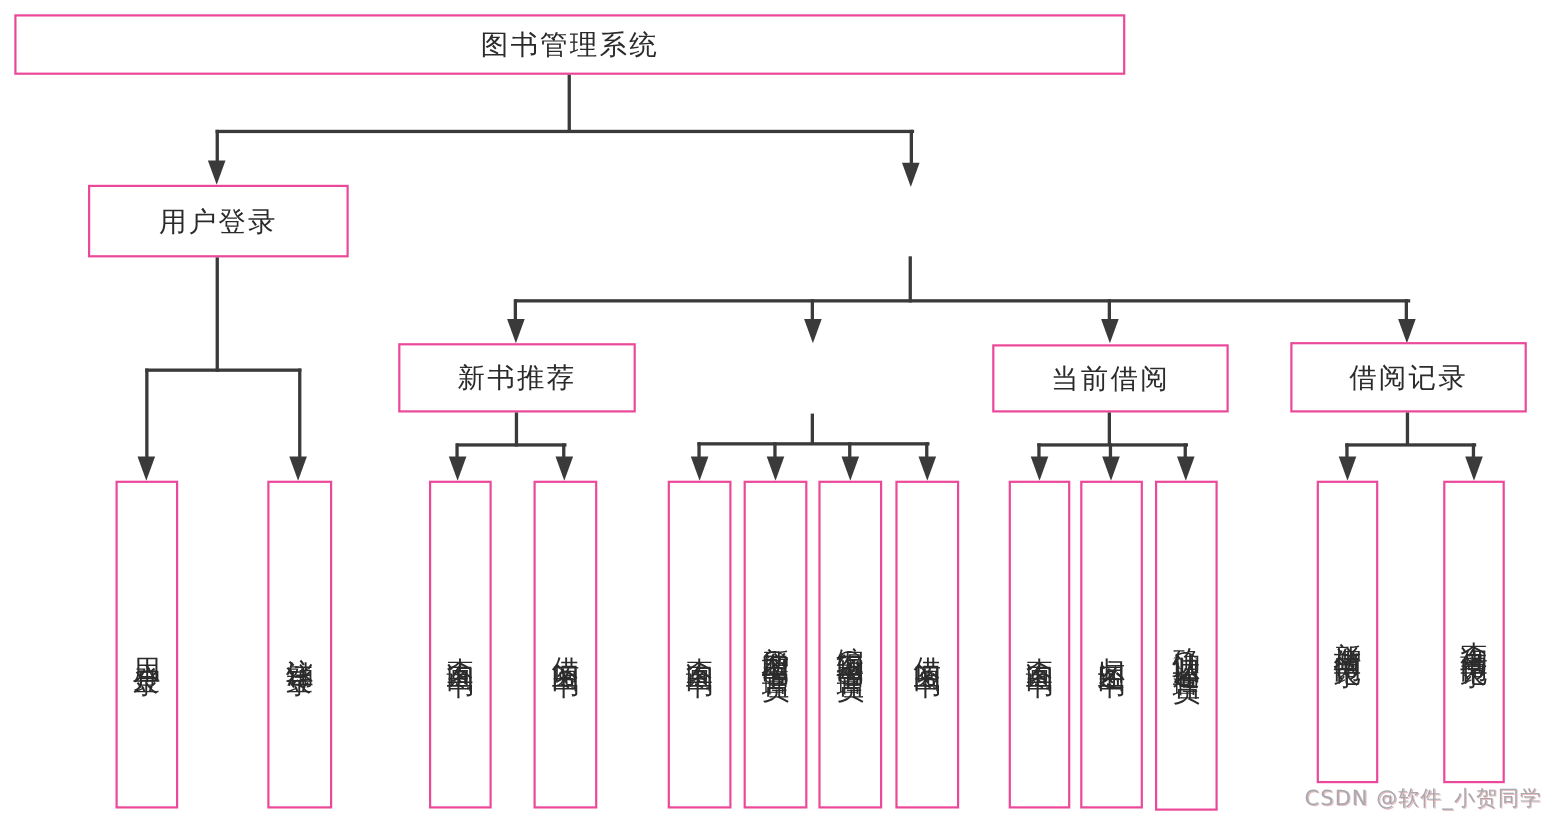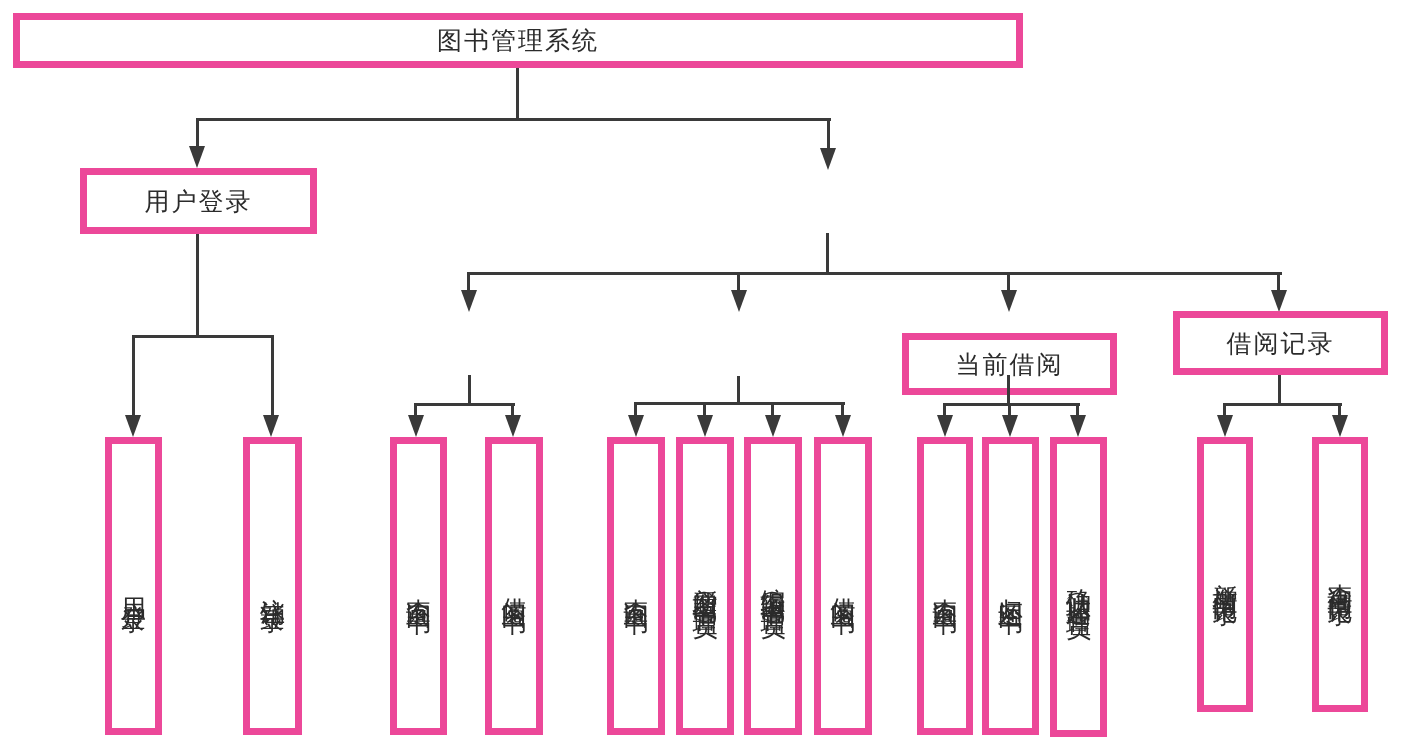--- a/index.html
+++ b/index.html
@@ -3,21 +3,21 @@
 <meta charset="utf-8">
 <style>
   html,body{margin:0;padding:0;background:#ffffff;}
   body{
     width:1405px;height:747px;position:relative;overflow:hidden;
     font-family:"DejaVu Sans","Liberation Sans",sans-serif;
   }
   .canvas{position:absolute;left:0;top:0;width:1405px;height:747px;background:#ffffff;}
   .box{
     position:absolute;box-sizing:border-box;
-    border:7px solid #ec4899;background:#ffffff;
+    border:2px solid #ec4899;background:#ffffff;
     display:flex;align-items:center;justify-content:center;
     color:#2b2b2b;
   }
   .hlabel{font-size:25px;letter-spacing:2px;white-space:nowrap;}
   .vtext{
     writing-mode:vertical-rl;text-orientation:mixed;
     font-size:25px;letter-spacing:4px;line-height:1;white-space:nowrap;
   }
   .line{position:absolute;background:#3a3a3a;}
   .arrow{
@@ -62,21 +62,24 @@
   <div class="line" style="left:468px;top:272px;width:814px;height:3px;"></div>
   <div class="line" style="left:467px;top:272px;width:3px;height:20px;"></div>
   <div class="arrow" style="left:461px;top:290px;"></div>
   <div class="line" style="left:737px;top:272px;width:3px;height:20px;"></div>
   <div class="arrow" style="left:731px;top:290px;"></div>
   <div class="line" style="left:1007px;top:272px;width:3px;height:20px;"></div>
   <div class="arrow" style="left:1001px;top:290px;"></div>
   <div class="line" style="left:1277px;top:272px;width:3px;height:20px;"></div>
   <div class="arrow" style="left:1271px;top:290px;"></div>
 
-  <div class="box" style="left:902px;top:313px;width:215px;height:62px;margin-top:20px;">
+  <div class="box" style="left:362px;top:312px;width:216px;height:63px;">
+    <span class="hlabel">新书推荐</span>
+  </div>
+  <div class="box" style="left:902px;top:313px;width:215px;height:62px;">
     <span class="hlabel">当前借阅</span>
   </div>
   <div class="box" style="left:1173px;top:311px;width:215px;height:64px;">
     <span class="hlabel">借阅记录</span>
   </div>
 
   <div class="line" style="left:468px;top:375px;width:3px;height:31px;"></div>
   <div class="line" style="left:415px;top:403px;width:100px;height:3px;"></div>
   <div class="line" style="left:414px;top:403px;width:3px;height:14px;"></div>
   <div class="arrow" style="left:408px;top:415px;"></div>
@@ -143,14 +146,15 @@
   <div class="box" style="left:1050px;top:437px;width:57px;height:300px;">
     <span class="vtext">确认归还（管理员）</span>
   </div>
   <div class="box" style="left:1197px;top:437px;width:56px;height:275px;">
     <span class="vtext">新增借阅记录</span>
   </div>
   <div class="box" style="left:1312px;top:437px;width:56px;height:275px;">
     <span class="vtext">查询借阅记录</span>
   </div>
 
+  <div class="watermark">CSDN @软件_小贺同学</div>
 
 </div>
 
 </body></html>

